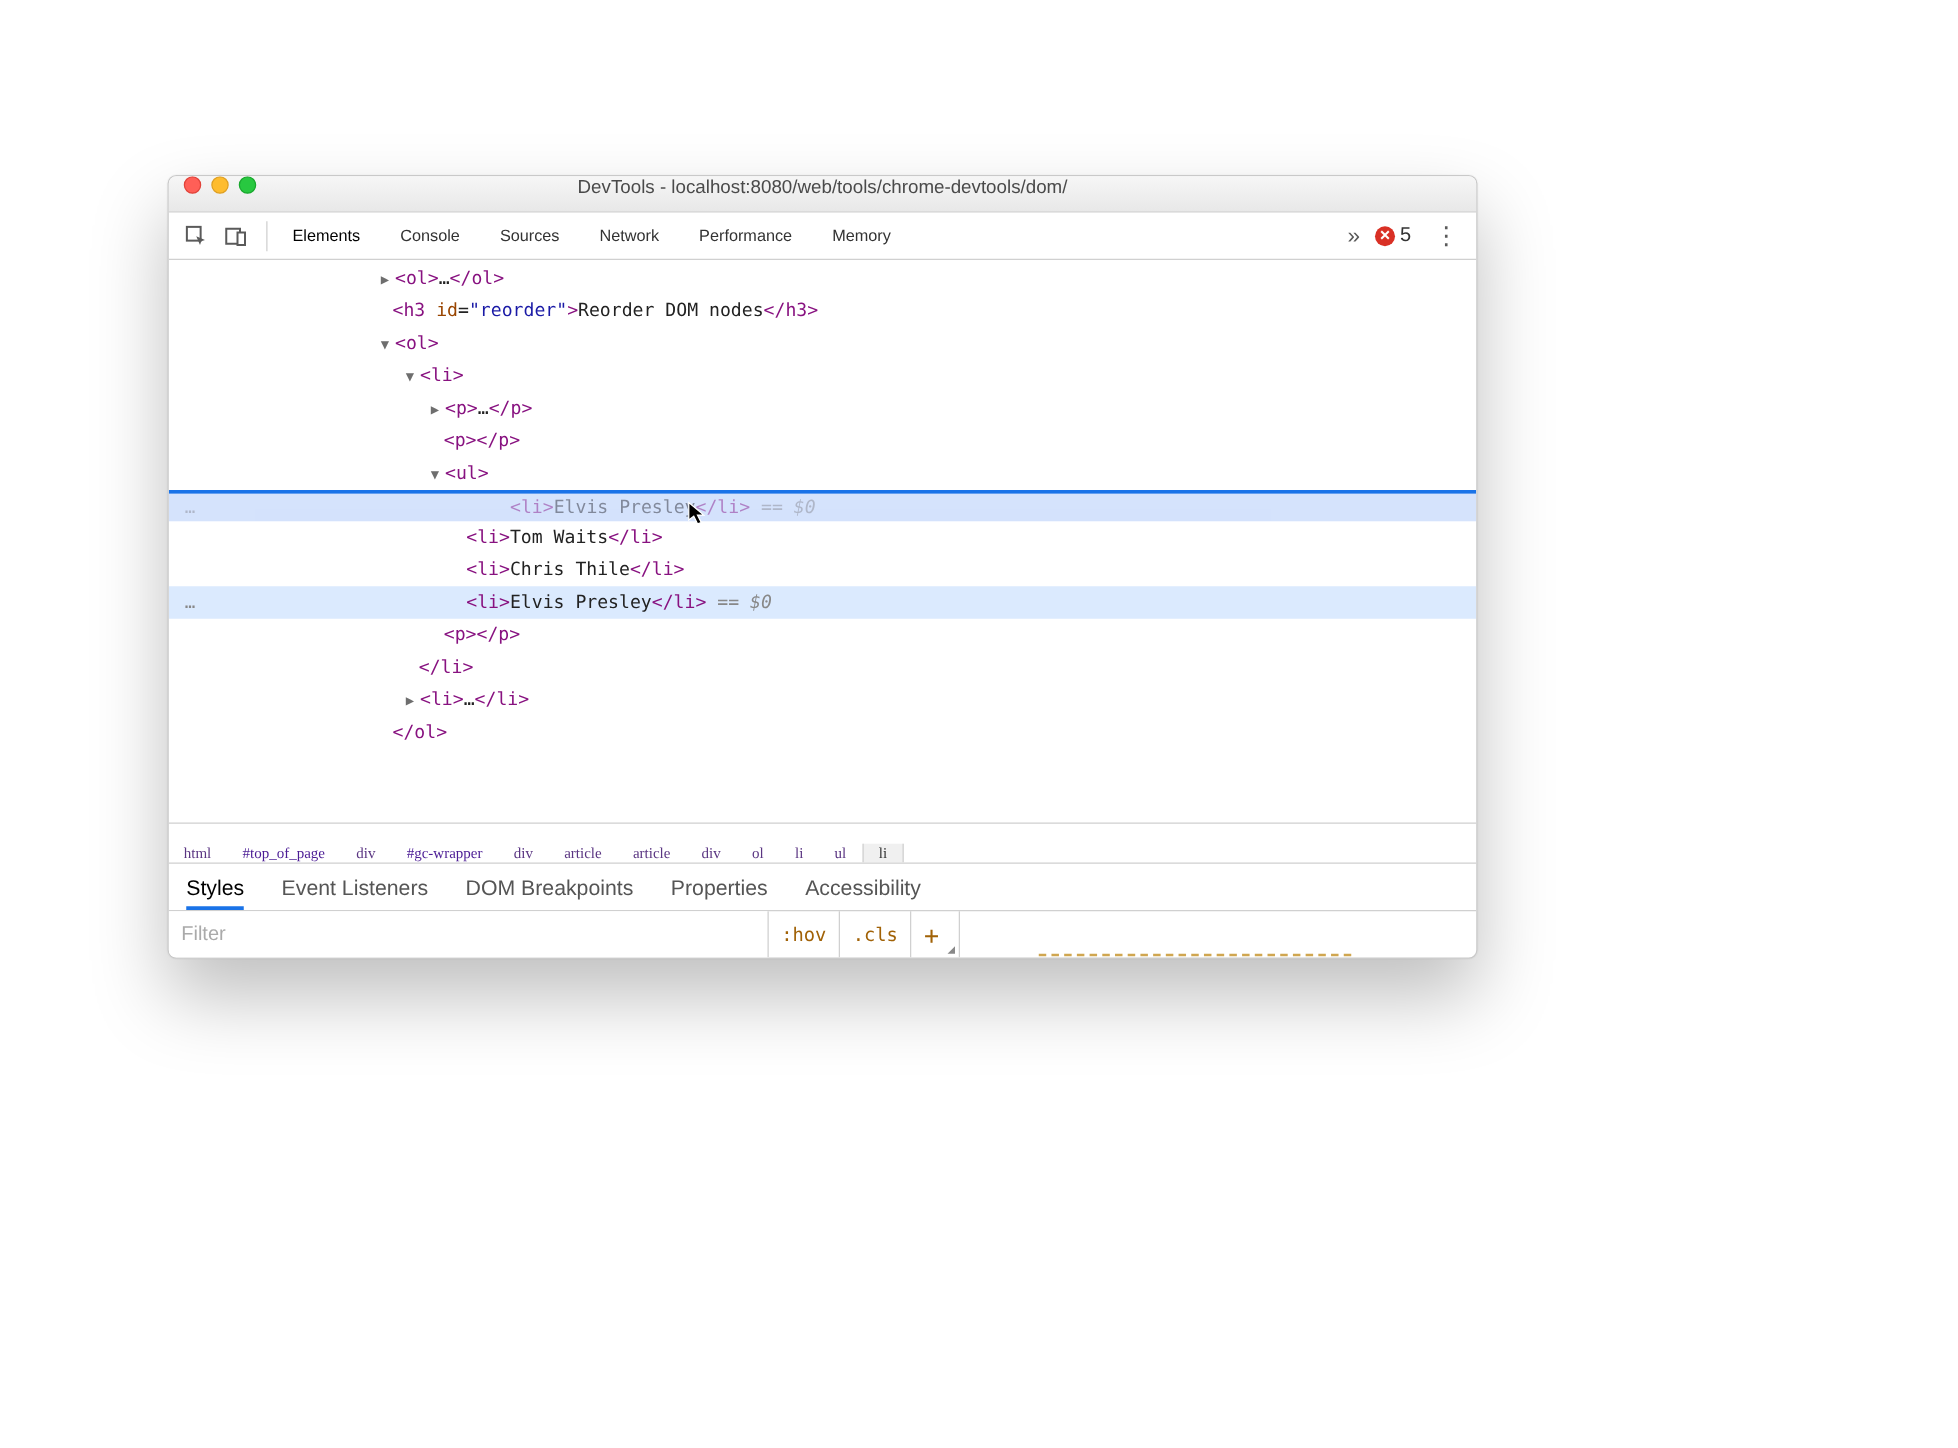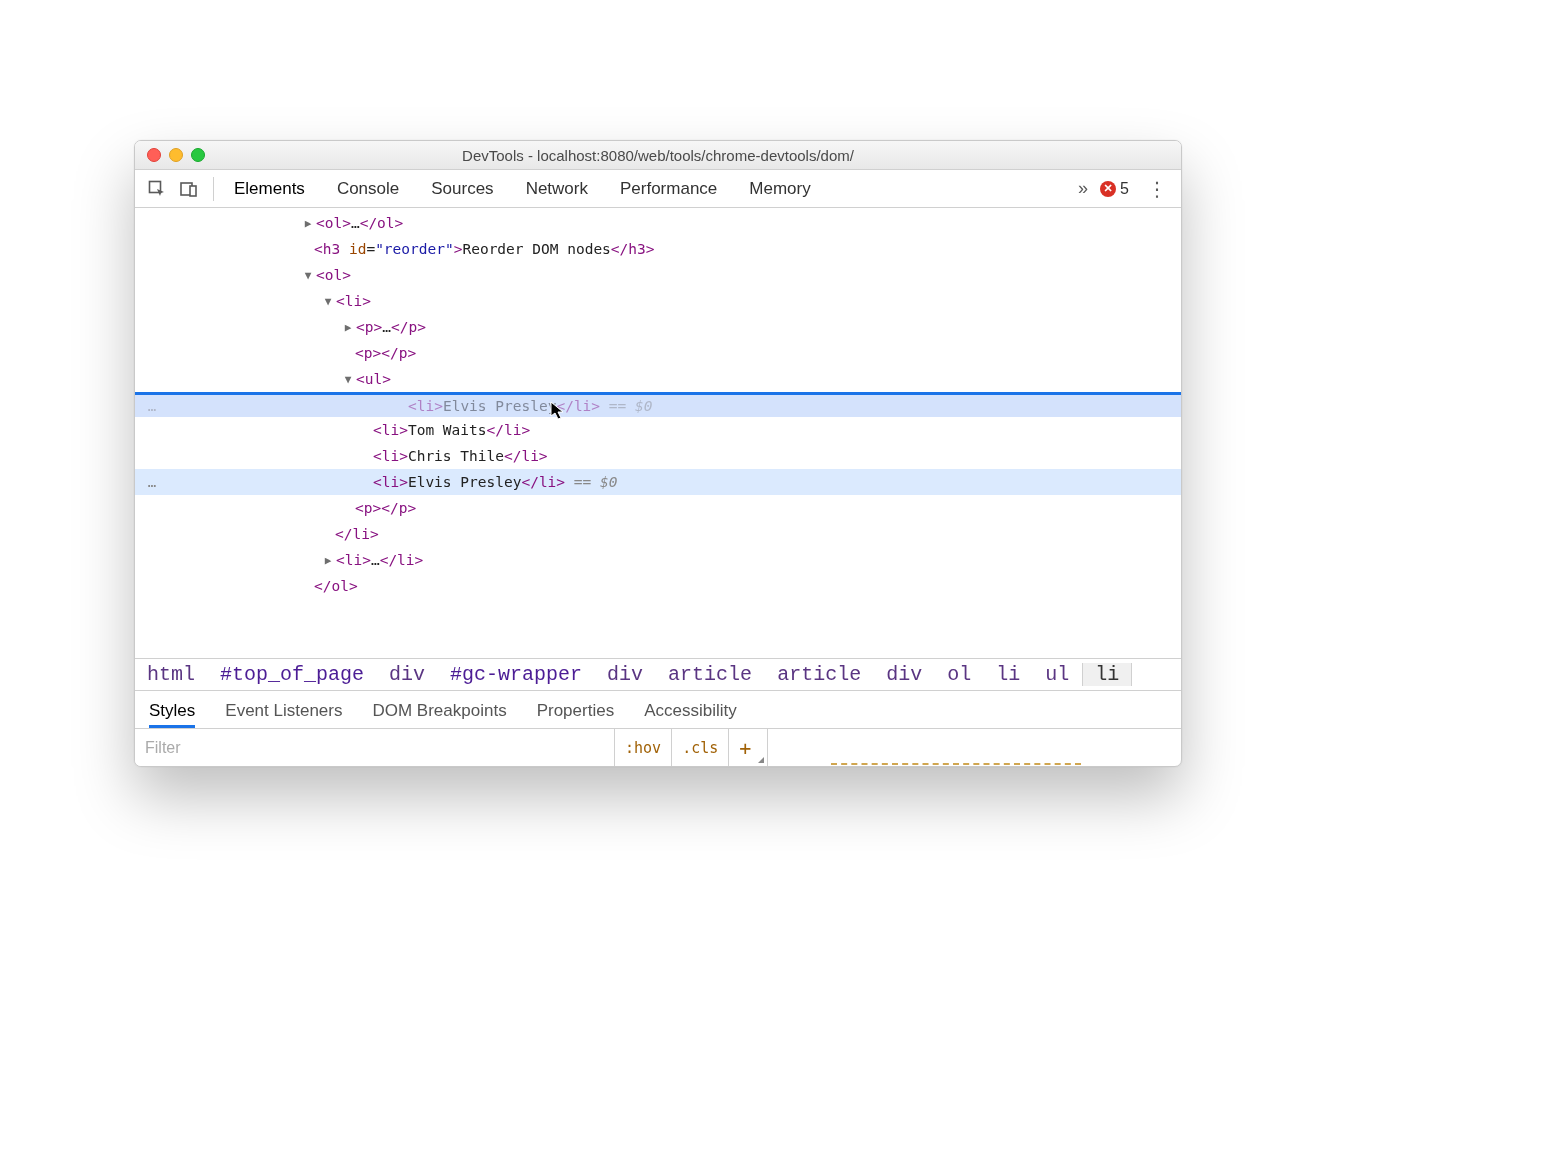--- a/index.html
+++ b/index.html
@@ -23,21 +23,20 @@
     box-shadow: 0 30px 60px rgba(0,0,0,0.25), 0 0 0 1px rgba(0,0,0,0.02);
     overflow: hidden;
     display: flex;
     flex-direction: column;
   }
   .titlebar {
     height: 29px;
     background: linear-gradient(#f6f6f6,#e8e8e8);
     border-bottom: 1px solid #d0d0d0;
     display: flex;
-    align-items: center;
     position: relative;
   }
   .traffic {
     display: flex;
     gap: 8px;
     padding-left: 12px;
   }
   .dot { width: 14px; height: 14px; border-radius: 50%; }
   .dot.red { background: #ff5f57; border: 1px solid #e14239; }
   .dot.yellow { background: #febc2e; border: 1px solid #dfa023; }
@@ -60,21 +59,21 @@
   }
   .toolbar .tool-icon {
     width: 28px; height: 28px;
     display: inline-flex; align-items: center; justify-content: center;
     color: #5a5a5a;
     border-radius: 3px;
   }
   .tool-sep {
     width: 1px; height: 24px; background: #d0d0d0; margin: 0 6px;
   }
-  .tabs { display: flex; gap: 32px; margin-left: 10px; font-size: 17px; color: #333; }
+  .tabs { display: flex; gap: 32px; margin-left: 10px; font-size: 13px; color: #333; }
   .tab { cursor: default; }
   .tab.active { color: #000; }
   .toolbar-right { margin-left: auto; display: flex; align-items: center; gap: 12px; color: #5a5a5a; }
   .errbadge { display: flex; align-items: center; gap: 4px; font-size: 16px; color: #333; }
   .errcircle { width:16px; height:16px; border-radius:50%; background:#d93025; color:#fff; display:inline-flex; align-items:center; justify-content:center; font-size:11px; font-weight:bold; }
   .more-dots { font-size: 20px; color: #5a5a5a; padding: 0 6px; }
 
   .dom-pane {
     flex: 1;
     overflow: hidden;
@@ -128,23 +127,23 @@
     height: 3px;
     background: #1a73e8;
     position: relative;
   }
   .row.faded { opacity: 0.6; }
 
   .breadcrumbs {
     height: 32px;
     border-top: 1px solid #d0d0d0;
     display: flex;
-    align-items: center;
-    font-family: Liberation Mono, monospace;
-    font-size: 20px;
+    align-items: flex-end;
+    font-family: Liberation Serif, serif;
+    font-size: 12px;
     overflow: hidden;
   }
   .crumb {
     padding: 0 12px;
     display: flex;
     align-items: center;
     color: #5a3582;
     border-right: 1px solid transparent;
     white-space: nowrap;
   }

